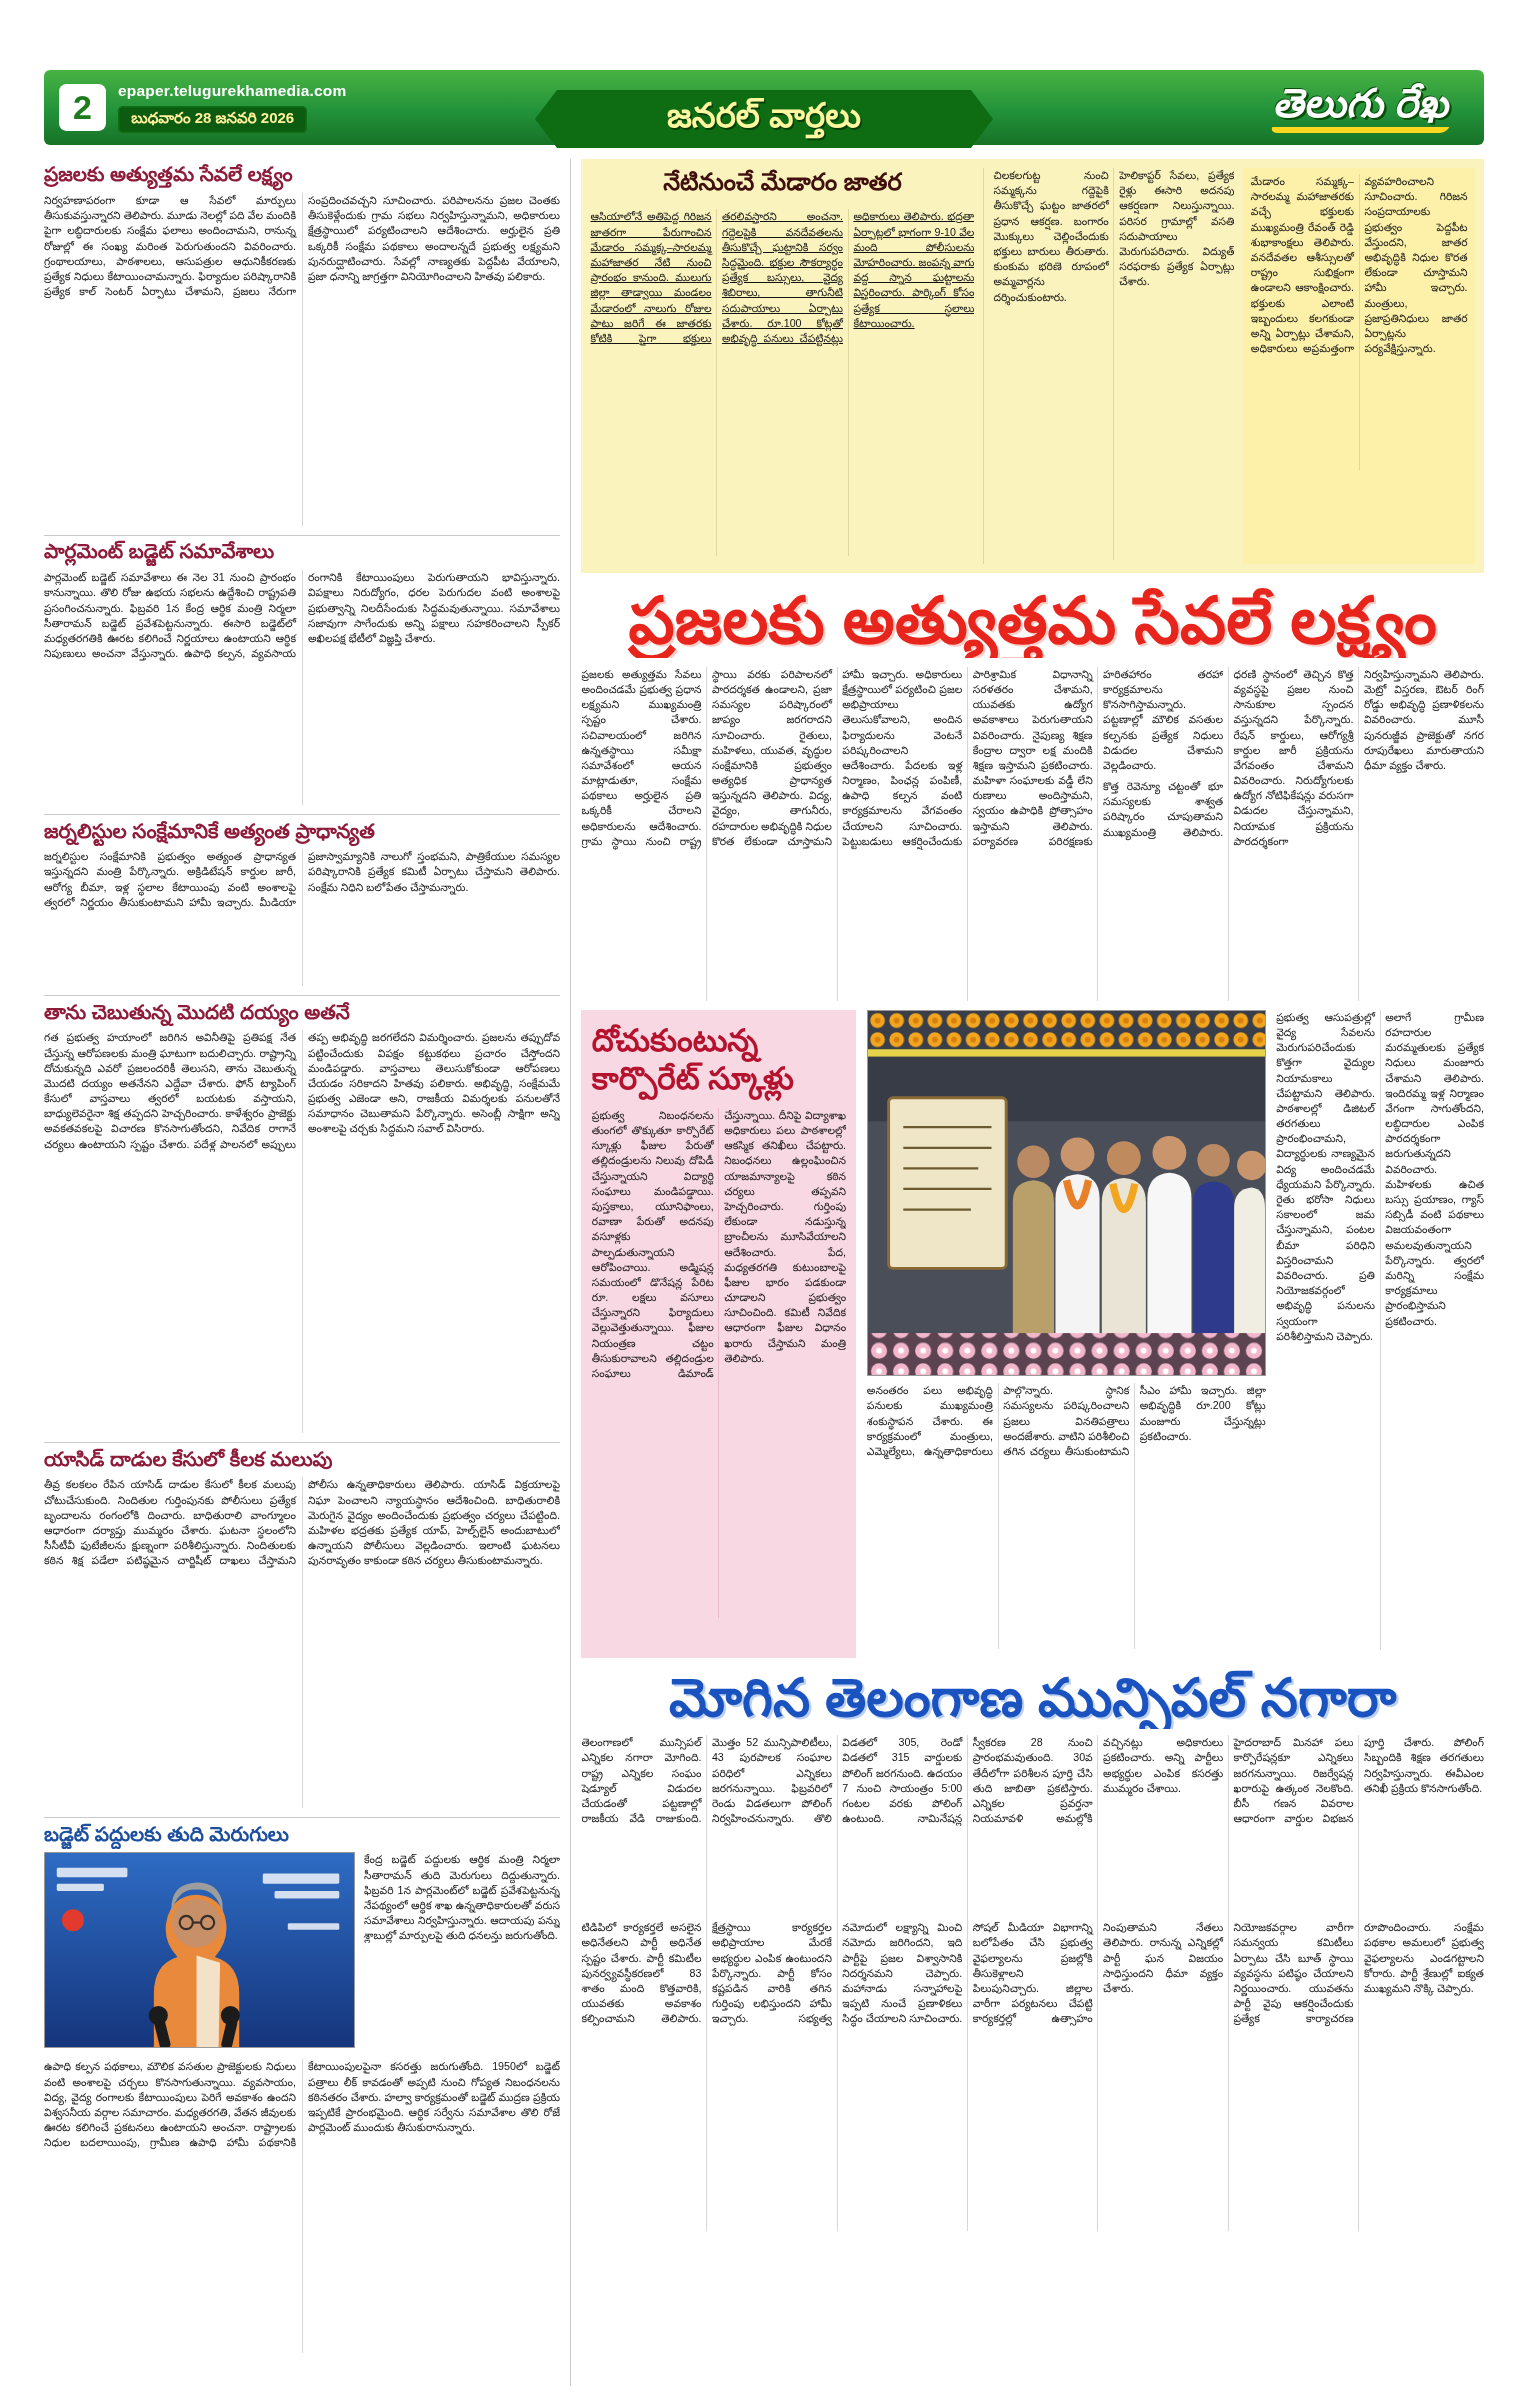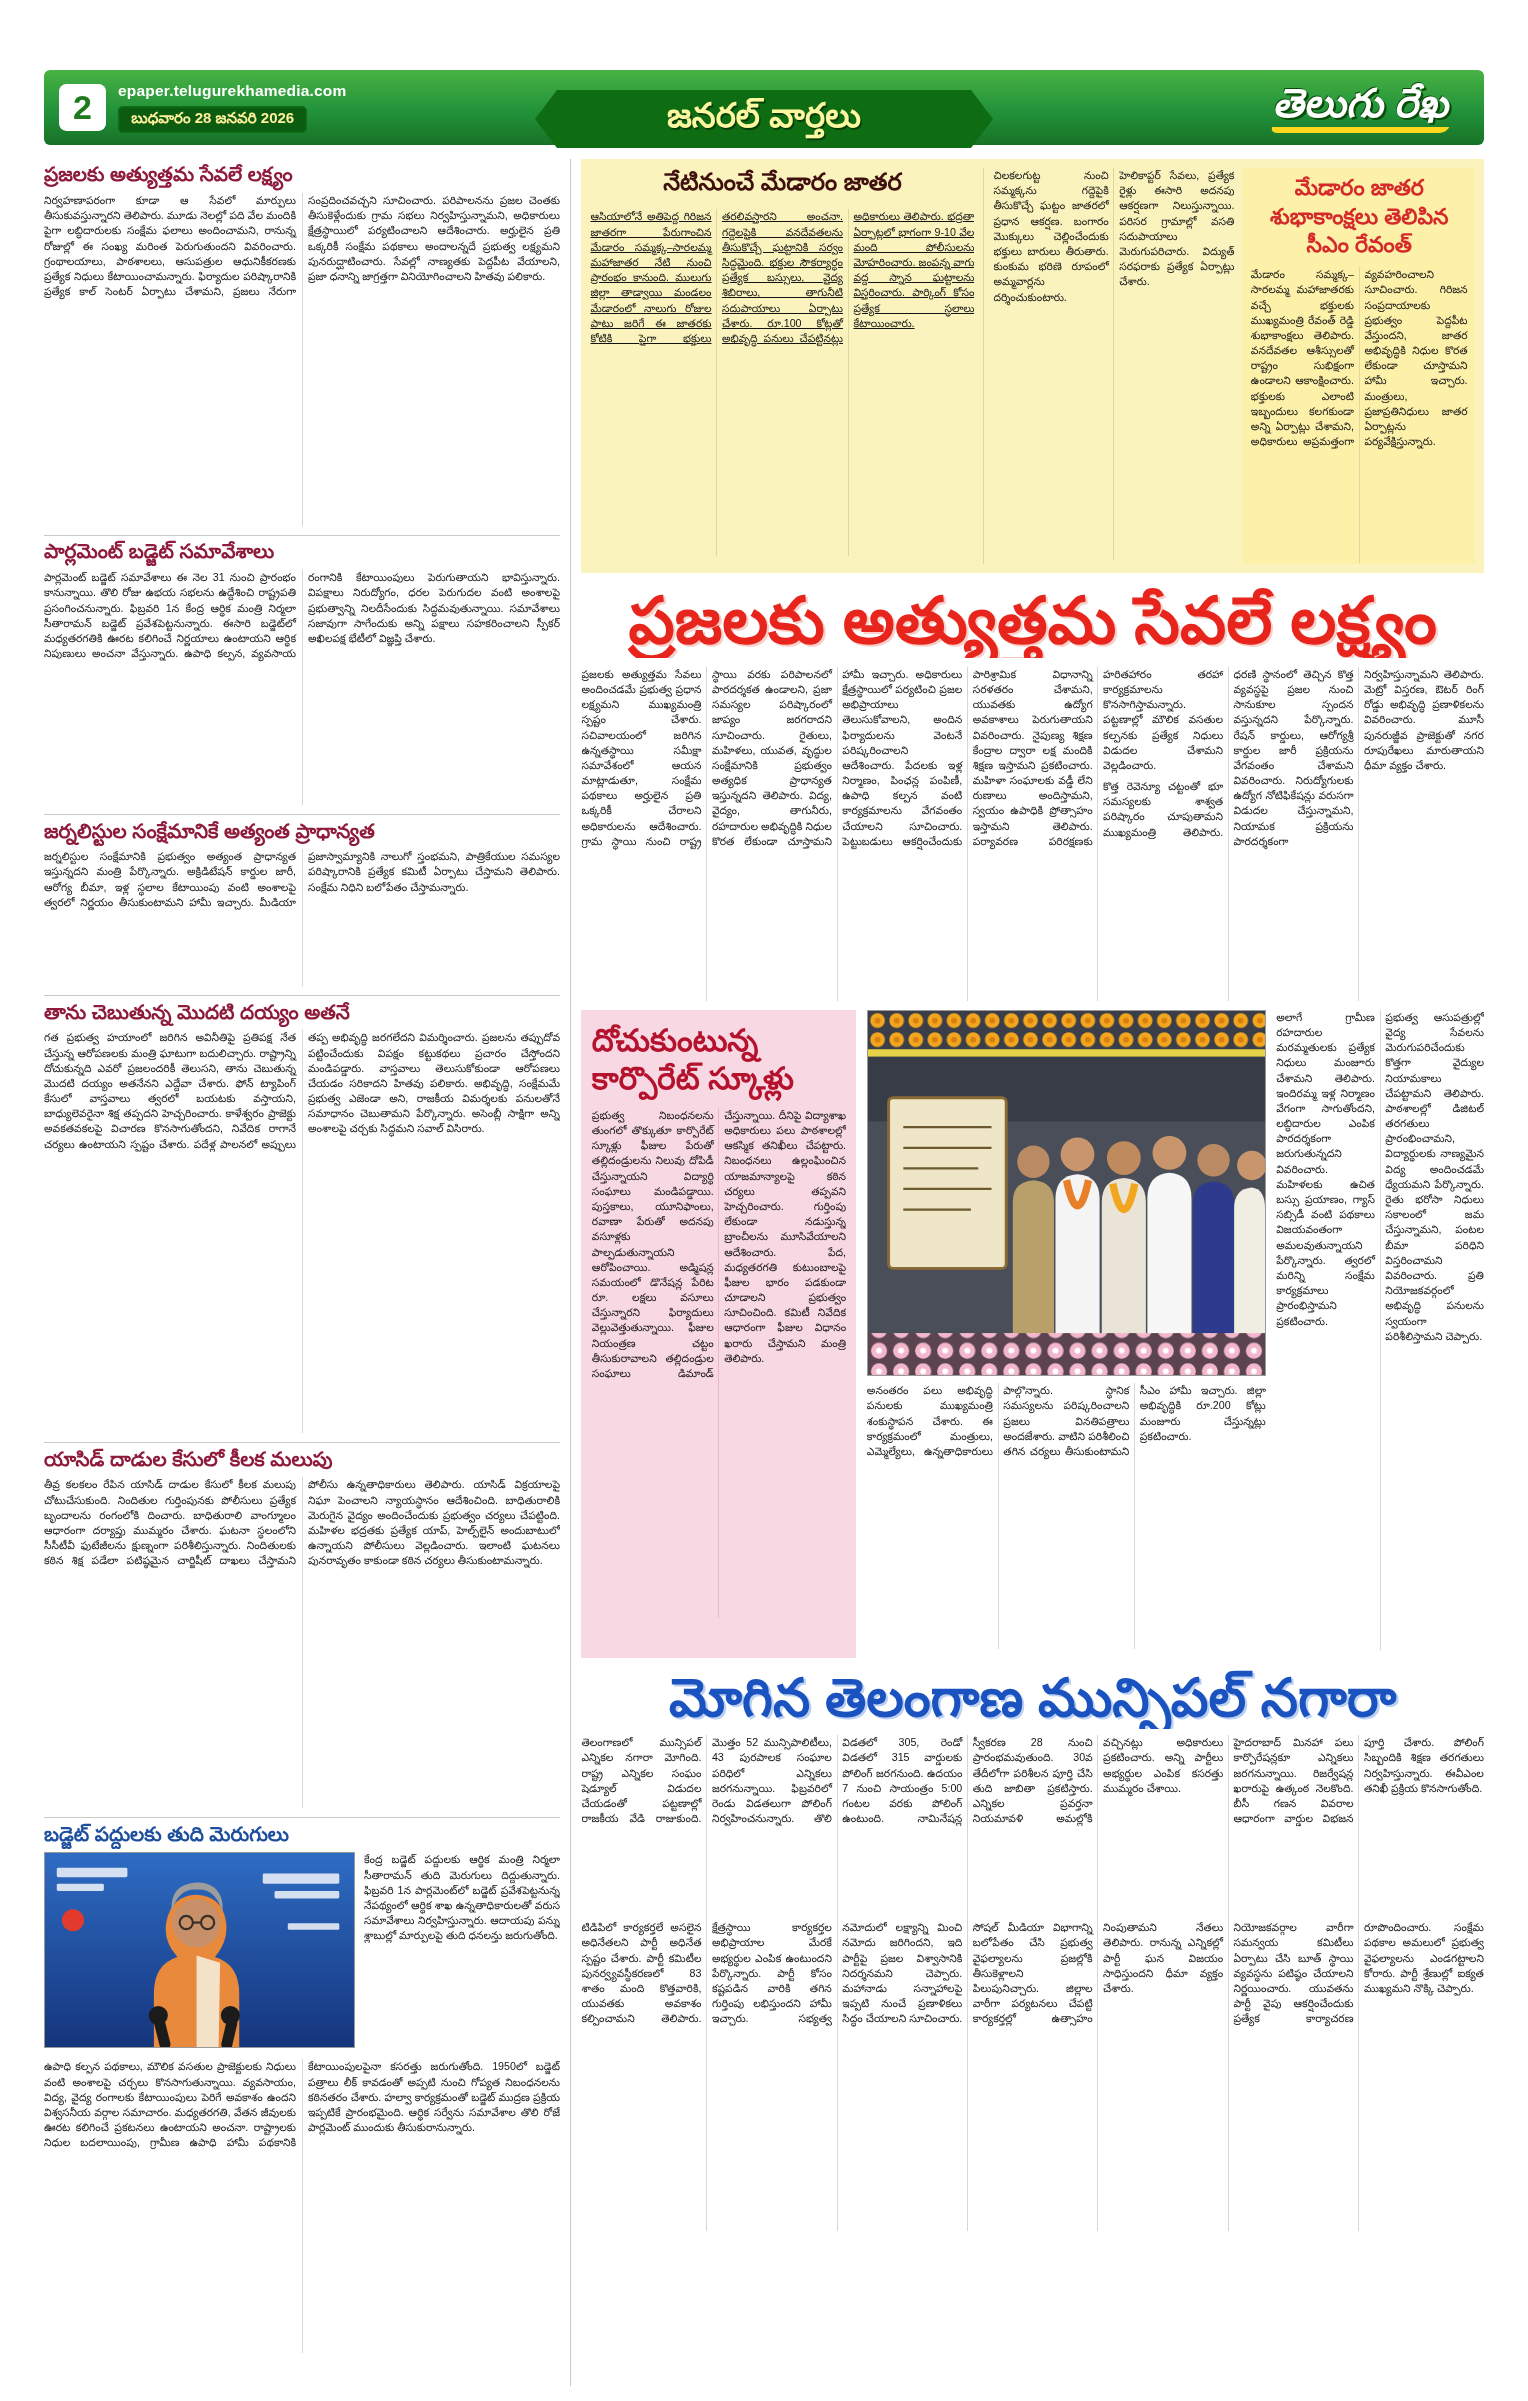--- a/index.html
+++ b/index.html
@@ -213,21 +213,20 @@
           <div class="jtext cols3 txt">
             <p>ఆసియాలోనే అతిపెద్ద గిరిజన జాతరగా పేరుగాంచిన మేడారం సమ్మక్క–సారలమ్మ మహాజాతర నేటి నుంచి ప్రారంభం కానుంది. ములుగు జిల్లా తాడ్వాయి మండలం మేడారంలో నాలుగు రోజుల పాటు జరిగే ఈ జాతరకు కోటికి పైగా భక్తులు తరలివస్తారని అంచనా. గద్దెలపైకి వనదేవతలను తీసుకొచ్చే ఘట్టానికి సర్వం సిద్ధమైంది. భక్తుల సౌకర్యార్థం ప్రత్యేక బస్సులు, వైద్య శిబిరాలు, తాగునీటి సదుపాయాలు ఏర్పాటు చేశారు. రూ.100 కోట్లతో అభివృద్ధి పనులు చేపట్టినట్లు అధికారులు తెలిపారు. భద్రతా ఏర్పాట్లలో భాగంగా 9-10 వేల మంది పోలీసులను మోహరించారు. జంపన్న వాగు వద్ద స్నాన ఘట్టాలను విస్తరించారు. పార్కింగ్ కోసం ప్రత్యేక స్థలాలు కేటాయించారు.</p>
           </div>
         </div>
         <div class="strip-b">
           <div class="jtext txt">
             <p>చిలకలగుట్ట నుంచి సమ్మక్కను గద్దెపైకి తీసుకొచ్చే ఘట్టం జాతరలో ప్రధాన ఆకర్షణ. బంగారం మొక్కులు చెల్లించేందుకు భక్తులు బారులు తీరుతారు. కుంకుమ భరిణె రూపంలో అమ్మవార్లను దర్శించుకుంటారు. హెలికాప్టర్ సేవలు, ప్రత్యేక రైళ్లు ఈసారి అదనపు ఆకర్షణగా నిలుస్తున్నాయి. పరిసర గ్రామాల్లో వసతి సదుపాయాలు మెరుగుపరిచారు. విద్యుత్ సరఫరాకు ప్రత్యేక ఏర్పాట్లు చేశారు.</p>
           </div>
         </div>
         <div class="strip-c">
-          <h2>మేడారం జాతర శుభాకాంక్షలు తెలిపిన సీఎం రేవంత్</h2>
           <div class="jtext txt">
             <p>మేడారం సమ్మక్క–సారలమ్మ మహాజాతరకు వచ్చే భక్తులకు ముఖ్యమంత్రి రేవంత్ రెడ్డి శుభాకాంక్షలు తెలిపారు. వనదేవతల ఆశీస్సులతో రాష్ట్రం సుభిక్షంగా ఉండాలని ఆకాంక్షించారు. భక్తులకు ఎలాంటి ఇబ్బందులు కలగకుండా అన్ని ఏర్పాట్లు చేశామని, అధికారులు అప్రమత్తంగా వ్యవహరించాలని సూచించారు. గిరిజన సంప్రదాయాలకు ప్రభుత్వం పెద్దపీట వేస్తుందని, జాతర అభివృద్ధికి నిధుల కొరత లేకుండా చూస్తామని హామీ ఇచ్చారు. మంత్రులు, ప్రజాప్రతినిధులు జాతర ఏర్పాట్లను పర్యవేక్షిస్తున్నారు.</p>
           </div>
         </div>
       </section>
 
       <h1 class="hl-red">ప్రజలకు అత్యుత్తమ సేవలే లక్ష్యం</h1>
       <div class="jtext cols7 main-cols-1">
         <p>ప్రజలకు అత్యుత్తమ సేవలు అందించడమే ప్రభుత్వ ప్రధాన లక్ష్యమని ముఖ్యమంత్రి స్పష్టం చేశారు. సచివాలయంలో జరిగిన ఉన్నతస్థాయి సమీక్షా సమావేశంలో ఆయన మాట్లాడుతూ, సంక్షేమ పథకాలు అర్హులైన ప్రతి ఒక్కరికీ చేరాలని అధికారులను ఆదేశించారు. గ్రామ స్థాయి నుంచి రాష్ట్ర స్థాయి వరకు పరిపాలనలో పారదర్శకత ఉండాలని, ప్రజా సమస్యల పరిష్కారంలో జాప్యం జరగరాదని సూచించారు. రైతులు, మహిళలు, యువత, వృద్ధుల సంక్షేమానికి ప్రభుత్వం అత్యధిక ప్రాధాన్యత ఇస్తున్నదని తెలిపారు. విద్య, వైద్యం, తాగునీరు, రహదారుల అభివృద్ధికి నిధుల కొరత లేకుండా చూస్తామని హామీ ఇచ్చారు. అధికారులు క్షేత్రస్థాయిలో పర్యటించి ప్రజల అభిప్రాయాలు తెలుసుకోవాలని, అందిన ఫిర్యాదులను వెంటనే పరిష్కరించాలని ఆదేశించారు. పేదలకు ఇళ్ల నిర్మాణం, పింఛన్ల పంపిణీ, ఉపాధి కల్పన వంటి కార్యక్రమాలను వేగవంతం చేయాలని సూచించారు. పెట్టుబడులు ఆకర్షించేందుకు పారిశ్రామిక విధానాన్ని సరళతరం చేశామని, యువతకు ఉద్యోగ అవకాశాలు పెరుగుతాయని వివరించారు. నైపుణ్య శిక్షణ కేంద్రాల ద్వారా లక్ష మందికి శిక్షణ ఇస్తామని ప్రకటించారు. మహిళా సంఘాలకు వడ్డీ లేని రుణాలు అందిస్తామని, స్వయం ఉపాధికి ప్రోత్సాహం ఇస్తామని తెలిపారు. పర్యావరణ పరిరక్షణకు హరితహారం తరహా కార్యక్రమాలను కొనసాగిస్తామన్నారు. పట్టణాల్లో మౌలిక వసతుల కల్పనకు ప్రత్యేక నిధులు విడుదల చేశామని వెల్లడించారు.</p>
         <p>కొత్త రెవెన్యూ చట్టంతో భూ సమస్యలకు శాశ్వత పరిష్కారం చూపుతామని ముఖ్యమంత్రి తెలిపారు. ధరణి స్థానంలో తెచ్చిన కొత్త వ్యవస్థపై ప్రజల నుంచి సానుకూల స్పందన వస్తున్నదని పేర్కొన్నారు. రేషన్ కార్డులు, ఆరోగ్యశ్రీ కార్డుల జారీ ప్రక్రియను వేగవంతం చేశామని వివరించారు. నిరుద్యోగులకు ఉద్యోగ నోటిఫికేషన్లు వరుసగా విడుదల చేస్తున్నామని, నియామక ప్రక్రియను పారదర్శకంగా నిర్వహిస్తున్నామని తెలిపారు. మెట్రో విస్తరణ, ఔటర్ రింగ్ రోడ్డు అభివృద్ధి ప్రణాళికలను వివరించారు. మూసీ పునరుజ్జీవ ప్రాజెక్టుతో నగర రూపురేఖలు మారుతాయని ధీమా వ్యక్తం చేశారు.</p>
@@ -288,22 +287,22 @@
               <rect y="438" width="540" height="57" fill="url(#flow)"></rect>
             </svg>
           </div>
           <div class="jtext txt">
             <p>అనంతరం పలు అభివృద్ధి పనులకు ముఖ్యమంత్రి శంకుస్థాపన చేశారు. ఈ కార్యక్రమంలో మంత్రులు, ఎమ్మెల్యేలు, ఉన్నతాధికారులు పాల్గొన్నారు. స్థానిక సమస్యలను పరిష్కరించాలని ప్రజలు వినతిపత్రాలు అందజేశారు. వాటిని పరిశీలించి తగిన చర్యలు తీసుకుంటామని సీఎం హామీ ఇచ్చారు. జిల్లా అభివృద్ధికి రూ.200 కోట్లు మంజూరు చేస్తున్నట్లు ప్రకటించారు.</p>
           </div>
         </div>
 
         <div class="mid-right">
           <div class="jtext txt">
+            <p>ప్రభుత్వ ఆసుపత్రుల్లో వైద్య సేవలను మెరుగుపరిచేందుకు కొత్తగా వైద్యుల నియామకాలు చేపట్టామని తెలిపారు. పాఠశాలల్లో డిజిటల్ తరగతులు ప్రారంభించామని, విద్యార్థులకు నాణ్యమైన విద్య అందించడమే ధ్యేయమని పేర్కొన్నారు. రైతు భరోసా నిధులు సకాలంలో జమ చేస్తున్నామని, పంటల బీమా పరిధిని విస్తరించామని వివరించారు. ప్రతి నియోజకవర్గంలో అభివృద్ధి పనులను స్వయంగా పరిశీలిస్తామని చెప్పారు.</p>
             <p>అలాగే గ్రామీణ రహదారుల మరమ్మతులకు ప్రత్యేక నిధులు మంజూరు చేశామని తెలిపారు. ఇందిరమ్మ ఇళ్ల నిర్మాణం వేగంగా సాగుతోందని, లబ్ధిదారుల ఎంపిక పారదర్శకంగా జరుగుతున్నదని వివరించారు. మహిళలకు ఉచిత బస్సు ప్రయాణం, గ్యాస్ సబ్సిడీ వంటి పథకాలు విజయవంతంగా అమలవుతున్నాయని పేర్కొన్నారు. త్వరలో మరిన్ని సంక్షేమ కార్యక్రమాలు ప్రారంభిస్తామని ప్రకటించారు.</p>
-            <p>ప్రభుత్వ ఆసుపత్రుల్లో వైద్య సేవలను మెరుగుపరిచేందుకు కొత్తగా వైద్యుల నియామకాలు చేపట్టామని తెలిపారు. పాఠశాలల్లో డిజిటల్ తరగతులు ప్రారంభించామని, విద్యార్థులకు నాణ్యమైన విద్య అందించడమే ధ్యేయమని పేర్కొన్నారు. రైతు భరోసా నిధులు సకాలంలో జమ చేస్తున్నామని, పంటల బీమా పరిధిని విస్తరించామని వివరించారు. ప్రతి నియోజకవర్గంలో అభివృద్ధి పనులను స్వయంగా పరిశీలిస్తామని చెప్పారు.</p>
           </div>
         </div>
 
       </div>
 
       <h2 class="hl-blue">మోగిన తెలంగాణ మున్సిపల్ నగారా</h2>
       <div class="jtext cols7 muni-cols">
         <p>తెలంగాణలో మున్సిపల్ ఎన్నికల నగారా మోగింది. రాష్ట్ర ఎన్నికల సంఘం షెడ్యూల్ విడుదల చేయడంతో పట్టణాల్లో రాజకీయ వేడి రాజుకుంది. మొత్తం 52 మున్సిపాలిటీలు, 43 పురపాలక సంఘాల పరిధిలో ఎన్నికలు జరగనున్నాయి. ఫిబ్రవరిలో రెండు విడతలుగా పోలింగ్ నిర్వహించనున్నారు. తొలి విడతలో 305, రెండో విడతలో 315 వార్డులకు పోలింగ్ జరగనుంది. ఉదయం 7 నుంచి సాయంత్రం 5:00 గంటల వరకు పోలింగ్ ఉంటుంది. నామినేషన్ల స్వీకరణ 28 నుంచి ప్రారంభమవుతుంది. 30వ తేదీలోగా పరిశీలన పూర్తి చేసి తుది జాబితా ప్రకటిస్తారు. ఎన్నికల ప్రవర్తనా నియమావళి అమల్లోకి వచ్చినట్లు అధికారులు ప్రకటించారు. అన్ని పార్టీలు అభ్యర్థుల ఎంపిక కసరత్తు ముమ్మరం చేశాయి.</p>
         <p>హైదరాబాద్ మినహా పలు కార్పొరేషన్లకూ ఎన్నికలు జరగనున్నాయి. రిజర్వేషన్ల ఖరారుపై ఉత్కంఠ నెలకొంది. బీసీ గణన వివరాల ఆధారంగా వార్డుల విభజన పూర్తి చేశారు. పోలింగ్ సిబ్బందికి శిక్షణ తరగతులు నిర్వహిస్తున్నారు. ఈవీఎంల తనిఖీ ప్రక్రియ కొనసాగుతోంది.</p>
       </div>

